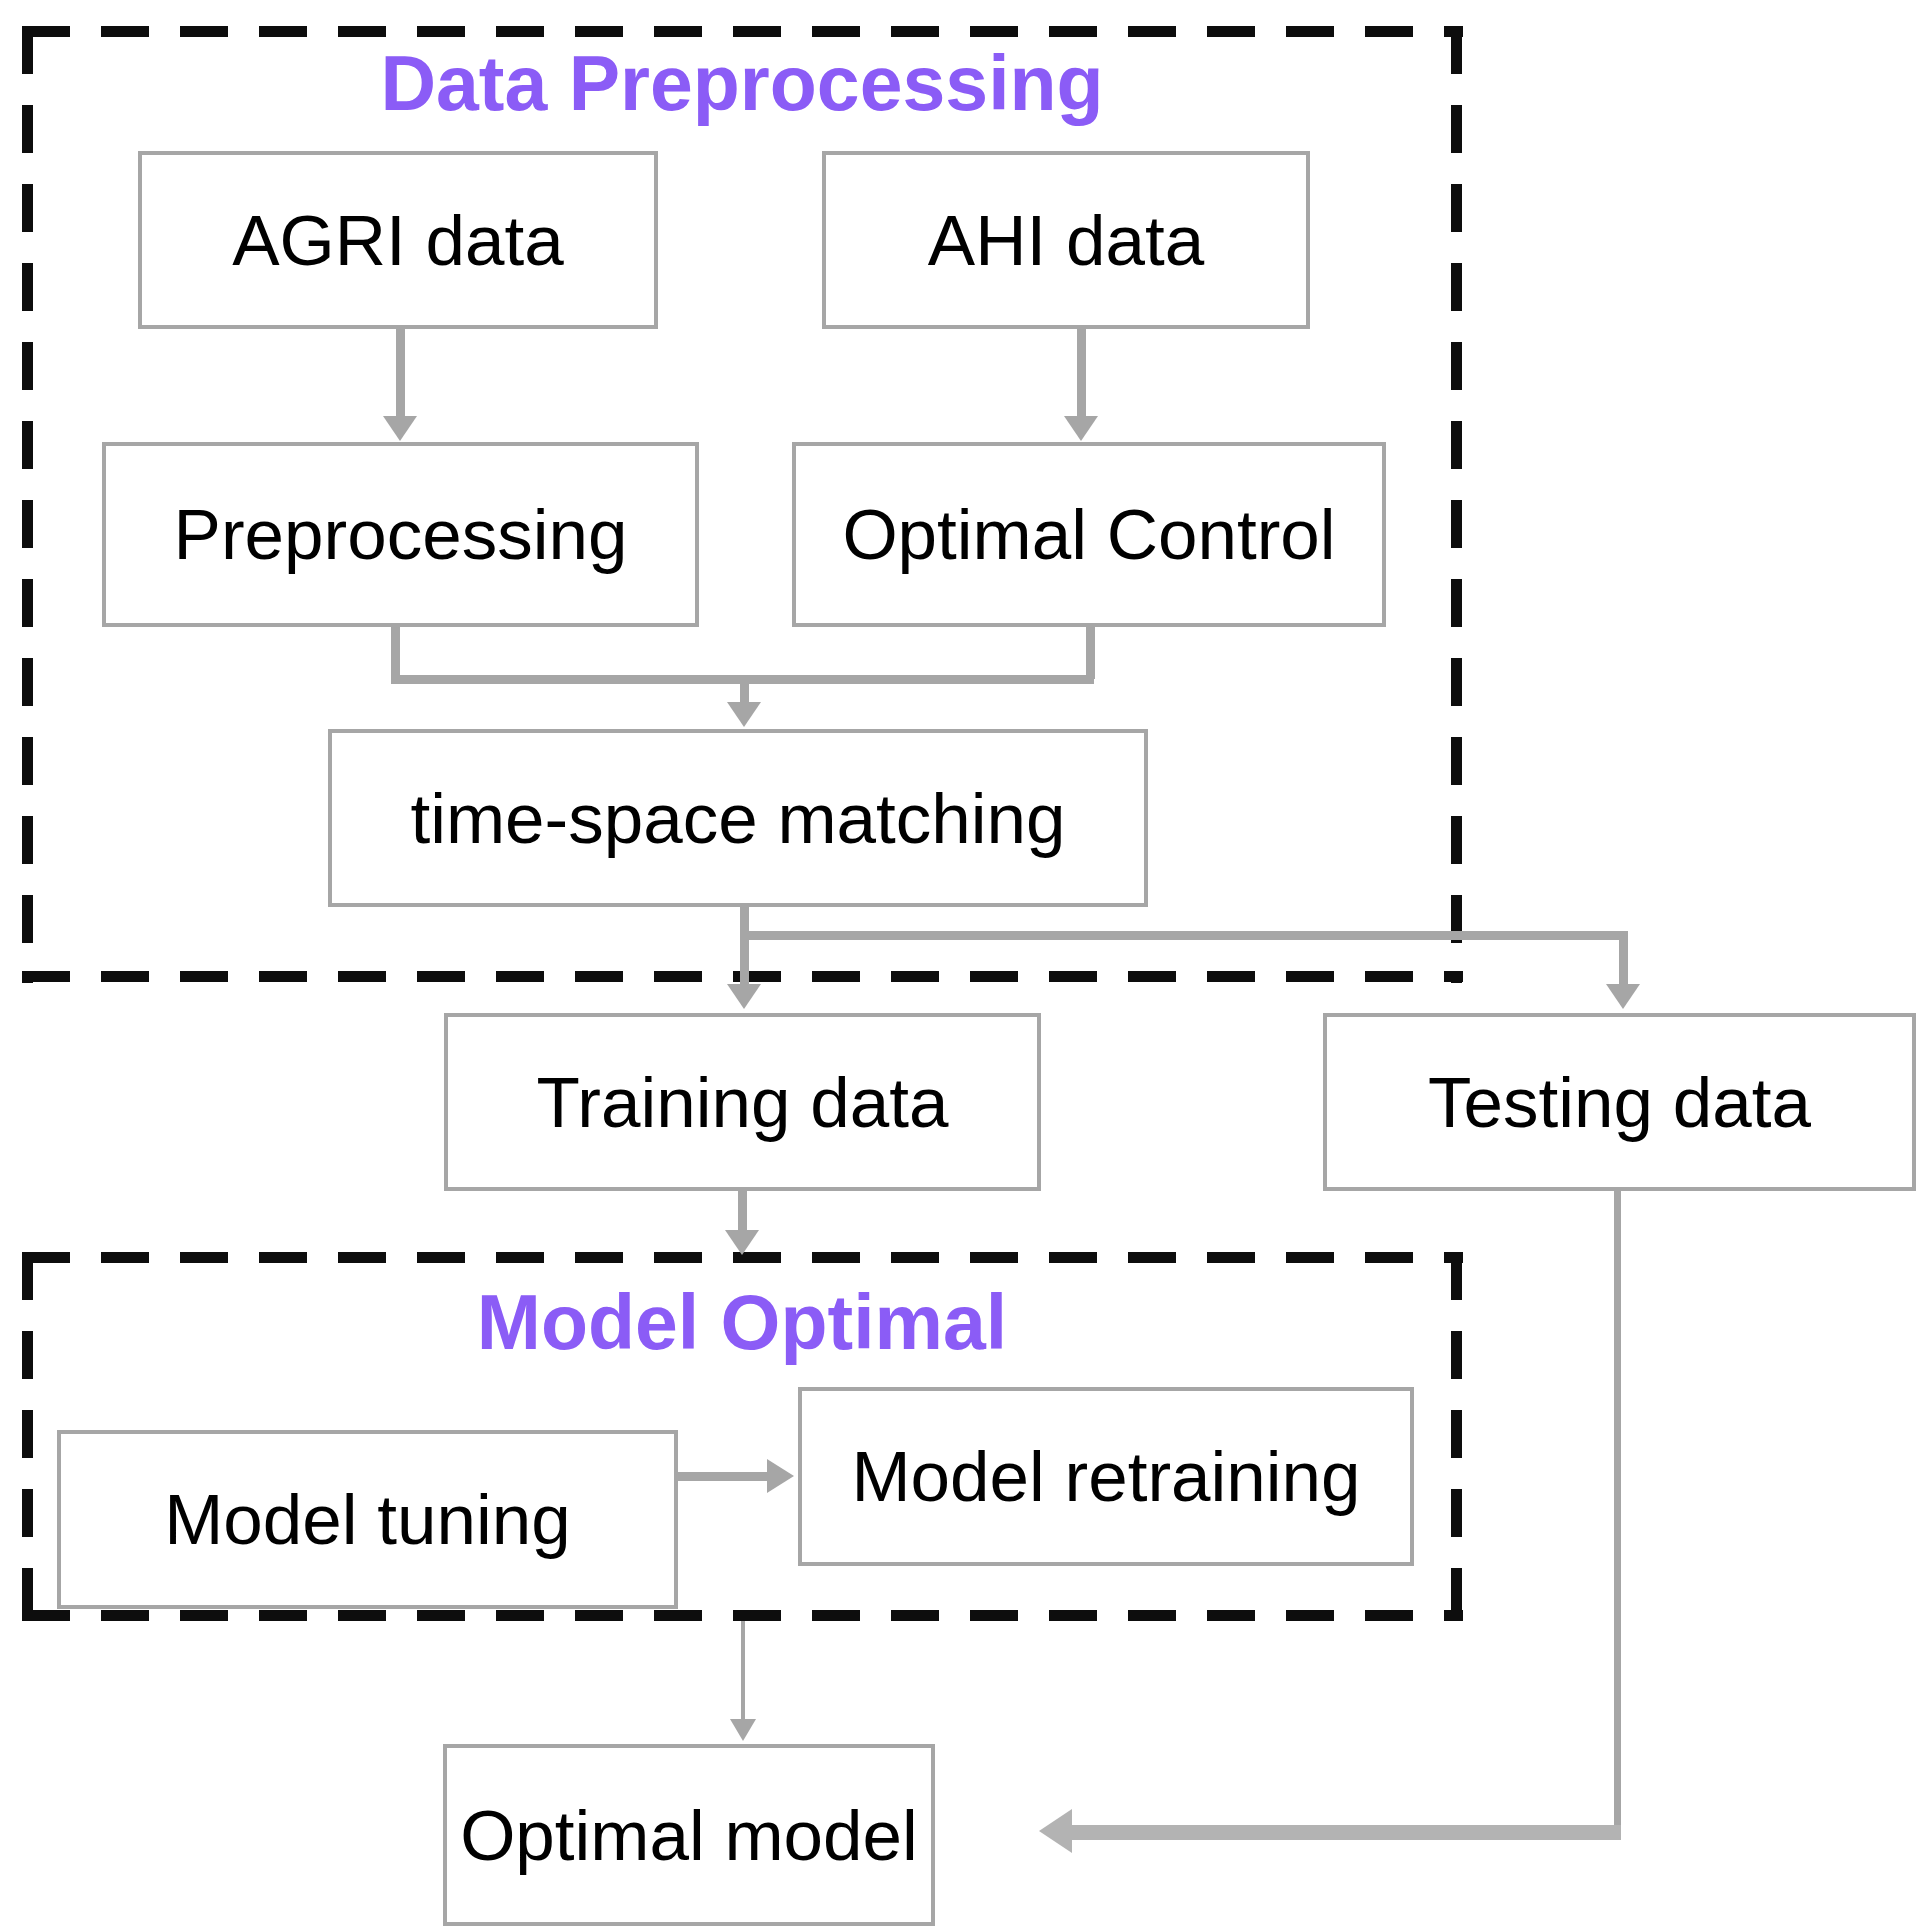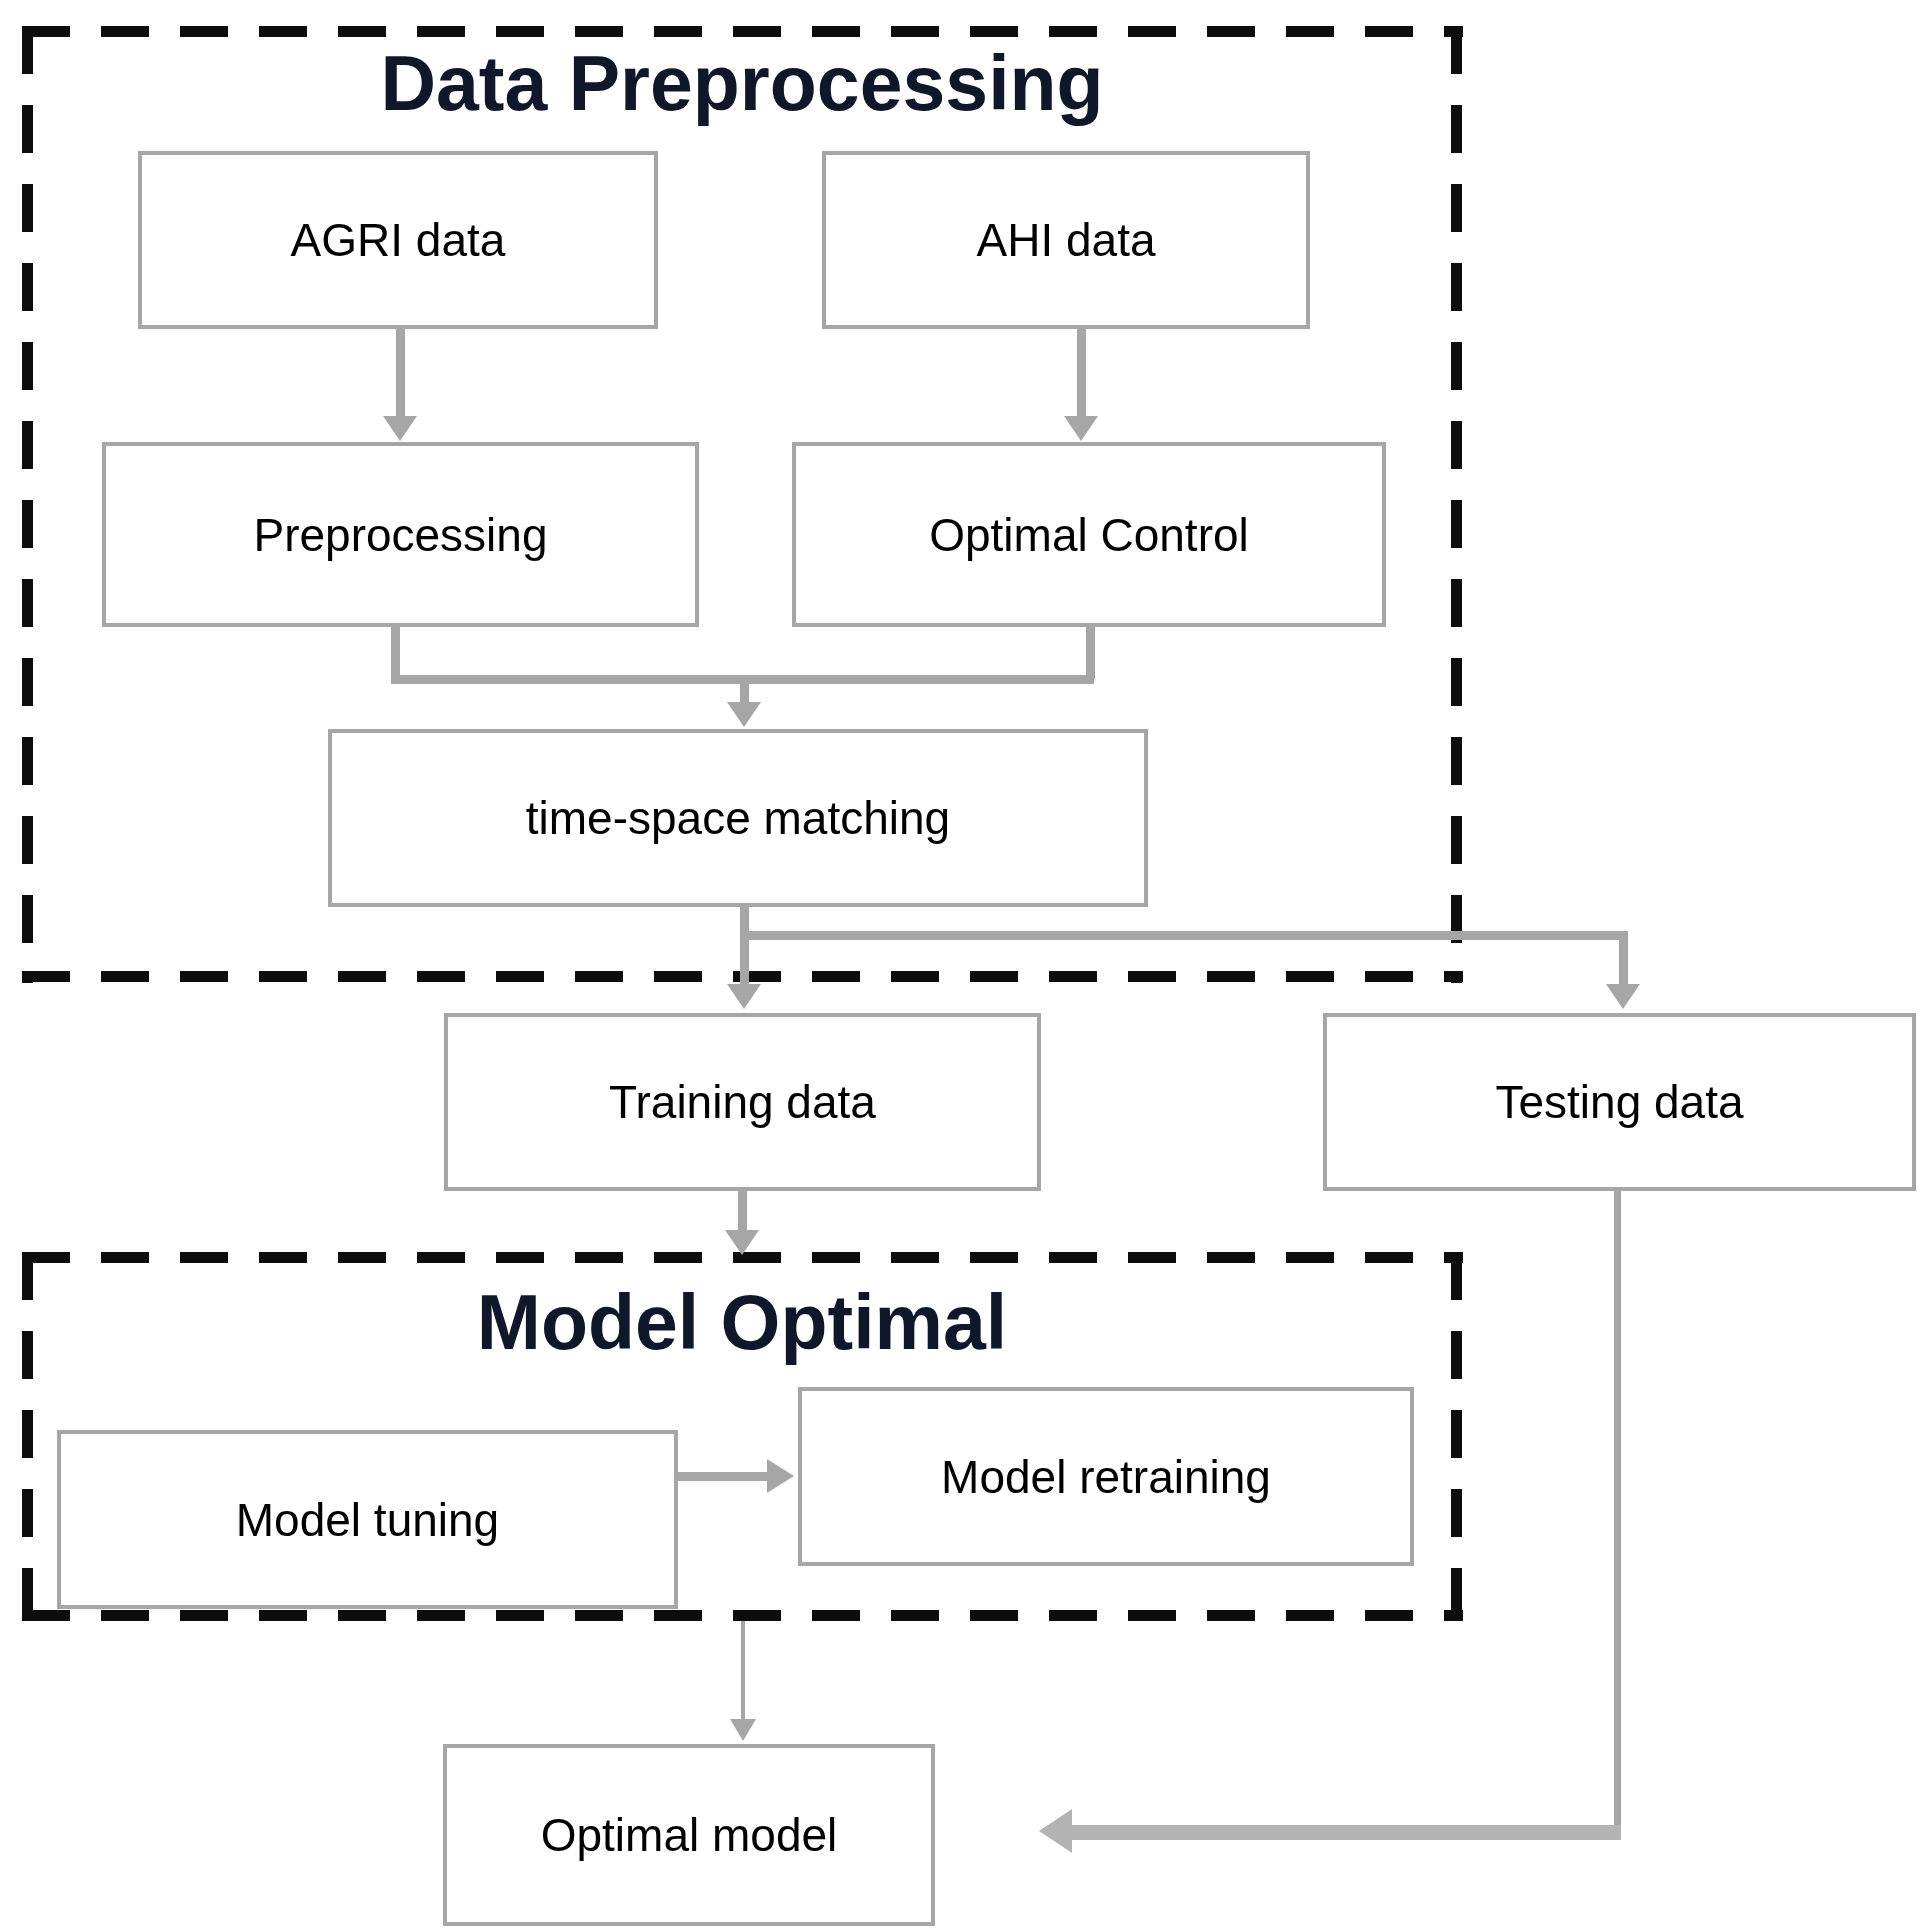--- a/index.html
+++ b/index.html
@@ -20,34 +20,34 @@
     position: absolute;
     box-sizing: border-box;
     background: #ffffff;
     border: 4.3px solid #a6a6a6;
     display: flex;
     align-items: center;
     justify-content: center;
     z-index: 4;
   }
   .node span {
-    font-size: 46px;
+    font-size: 71px;
     color: #000000;
     white-space: nowrap;
     line-height: 1;
   }
   
   .section-title {
     position: absolute;
     left: 21.5px;
     width: 1441px;
     text-align: center;
     font-size: 77px;
     font-weight: bold;
-    color: #0f172a;
+    color: #8b5cf6;
     line-height: 1;
     z-index: 3;
   }
   
   .line {
     position: absolute;
     background: #a6a6a6;
     z-index: 2;
   }
   .line.thick { background: #b3b3b3; }

